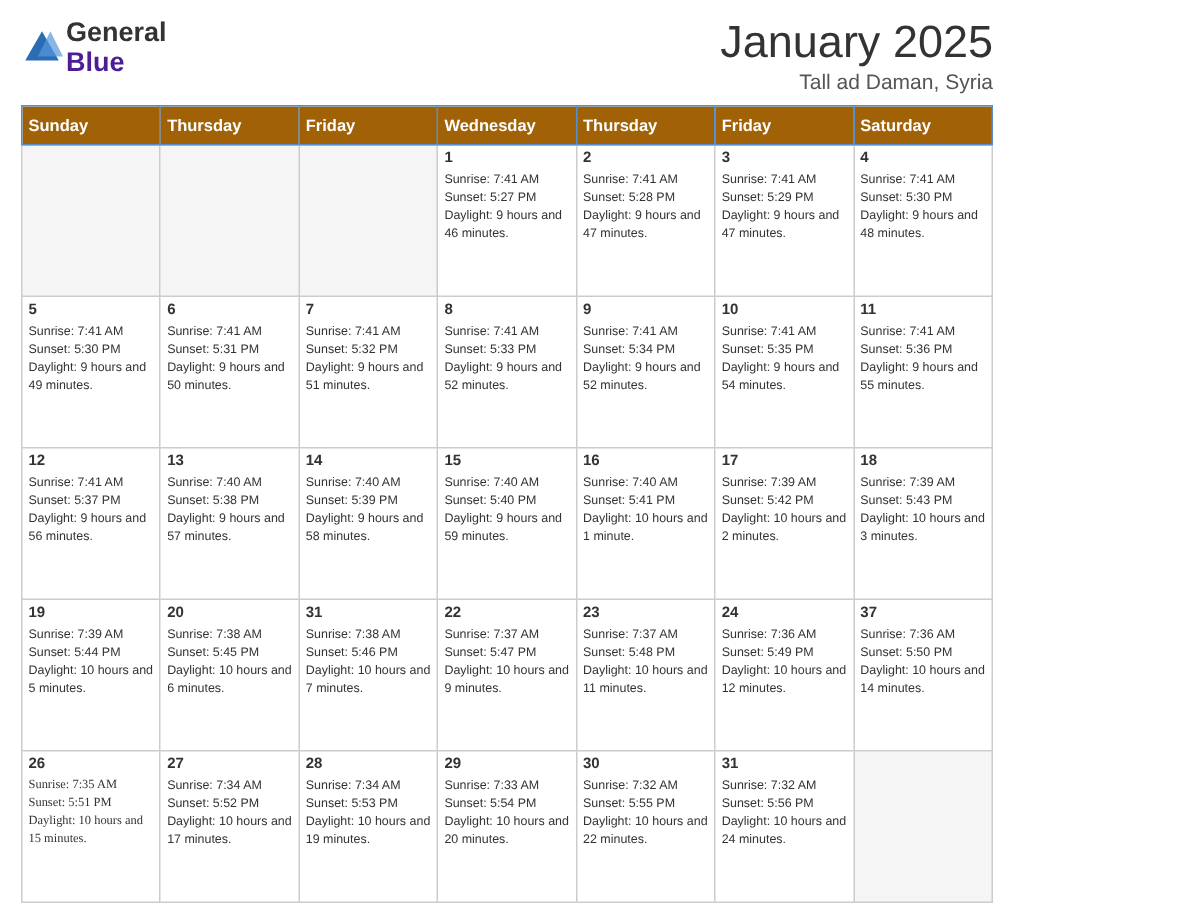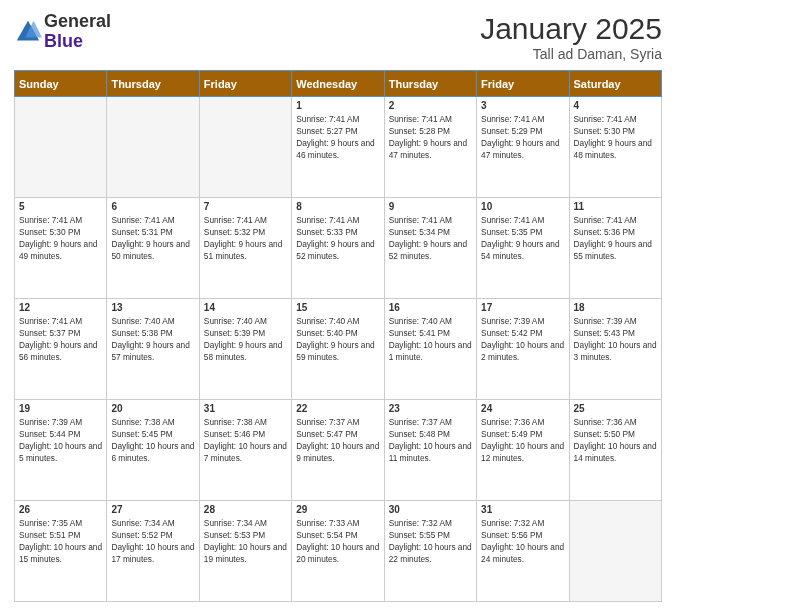--- a/index.html
+++ b/index.html
@@ -278,30 +278,30 @@
 Sunset: 5:48 PM
 Daylight: 10 hours and 11 minutes.</div>
           </td>
           <td>
             <span class="day-number">24</span>
             <div class="day-info" style="white-space: pre-line;">Sunrise: 7:36 AM
 Sunset: 5:49 PM
 Daylight: 10 hours and 12 minutes.</div>
           </td>
           <td>
-            <span class="day-number">25</span>
+            <span class="day-number">37</span>
             <div class="day-info" style="white-space: pre-line;">Sunrise: 7:36 AM
 Sunset: 5:50 PM
 Daylight: 10 hours and 14 minutes.</div>
           </td>
         </tr>
         <tr>
           <td>
             <span class="day-number">26</span>
-            <div class="day-info" style="white-space: pre-line;">Sunrise: 7:35 AM
+            <div class="day-info" style="white-space: pre-line; font-family: Liberation Serif, serif;">Sunrise: 7:35 AM
 Sunset: 5:51 PM
 Daylight: 10 hours and 15 minutes.</div>
           </td>
           <td>
             <span class="day-number">27</span>
             <div class="day-info" style="white-space: pre-line;">Sunrise: 7:34 AM
 Sunset: 5:52 PM
 Daylight: 10 hours and 17 minutes.</div>
           </td>
           <td>

